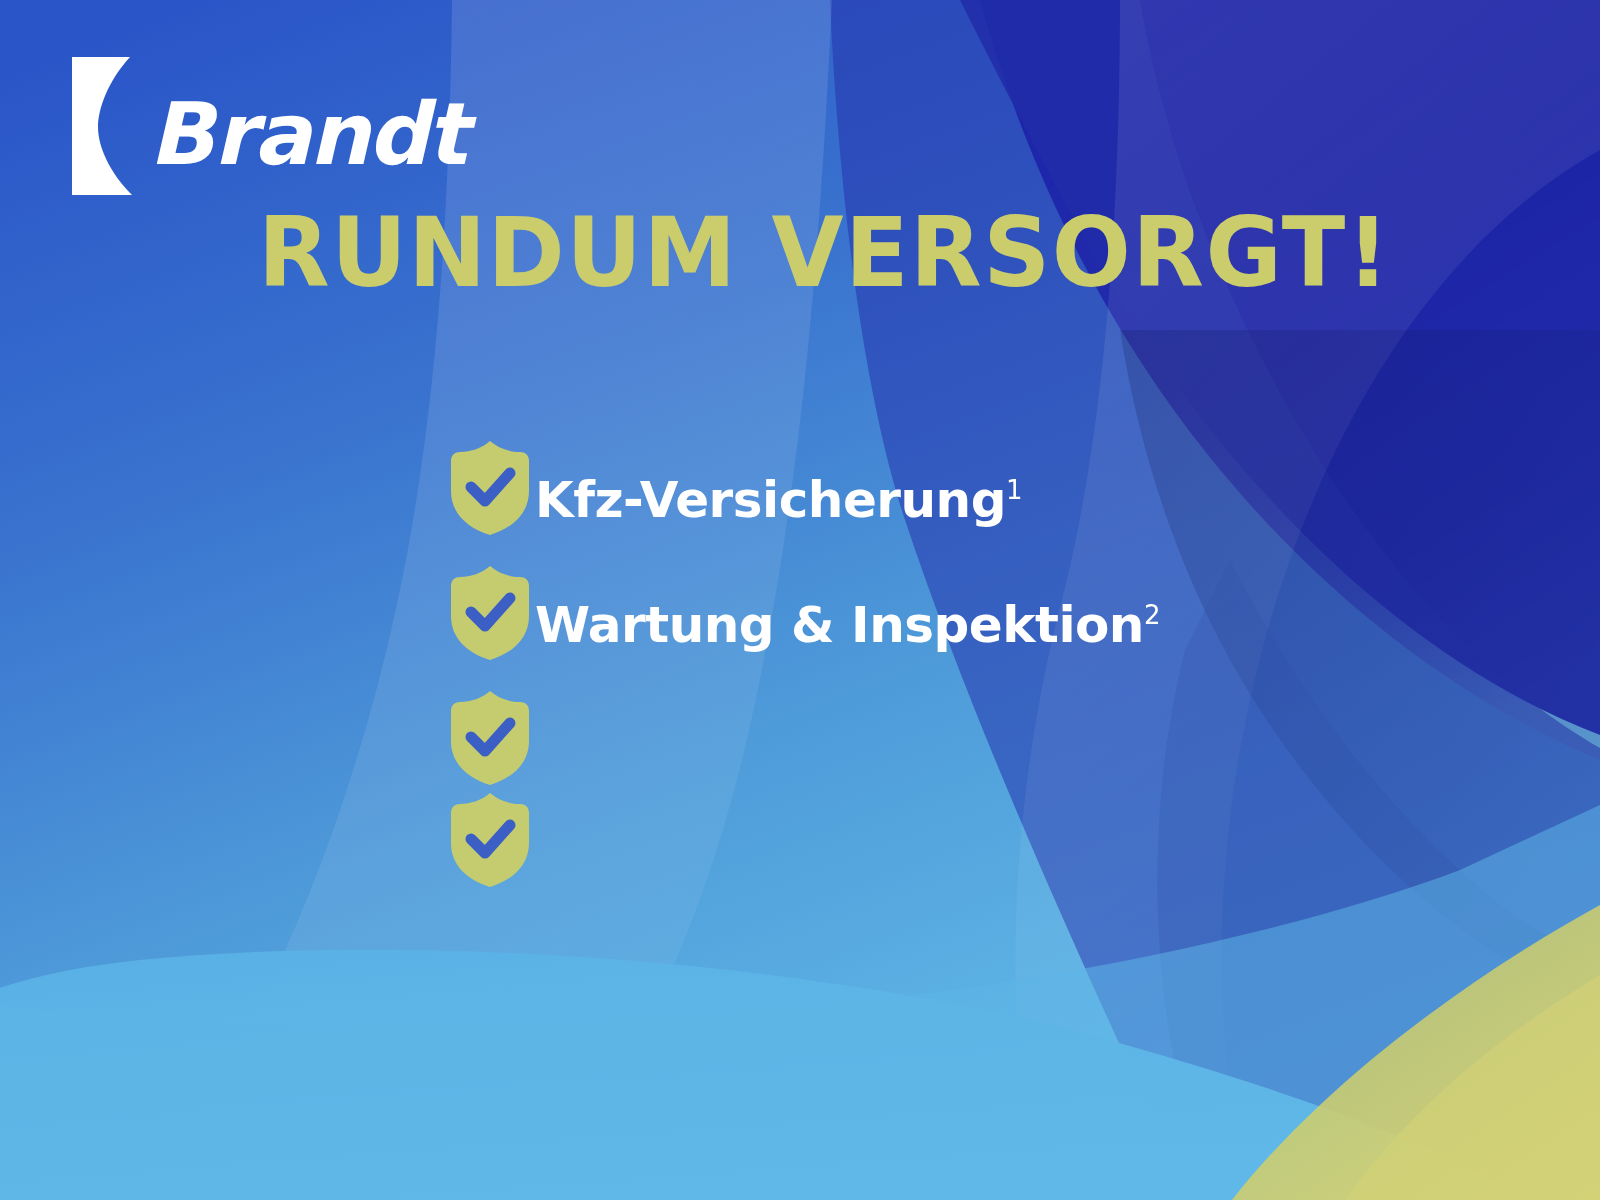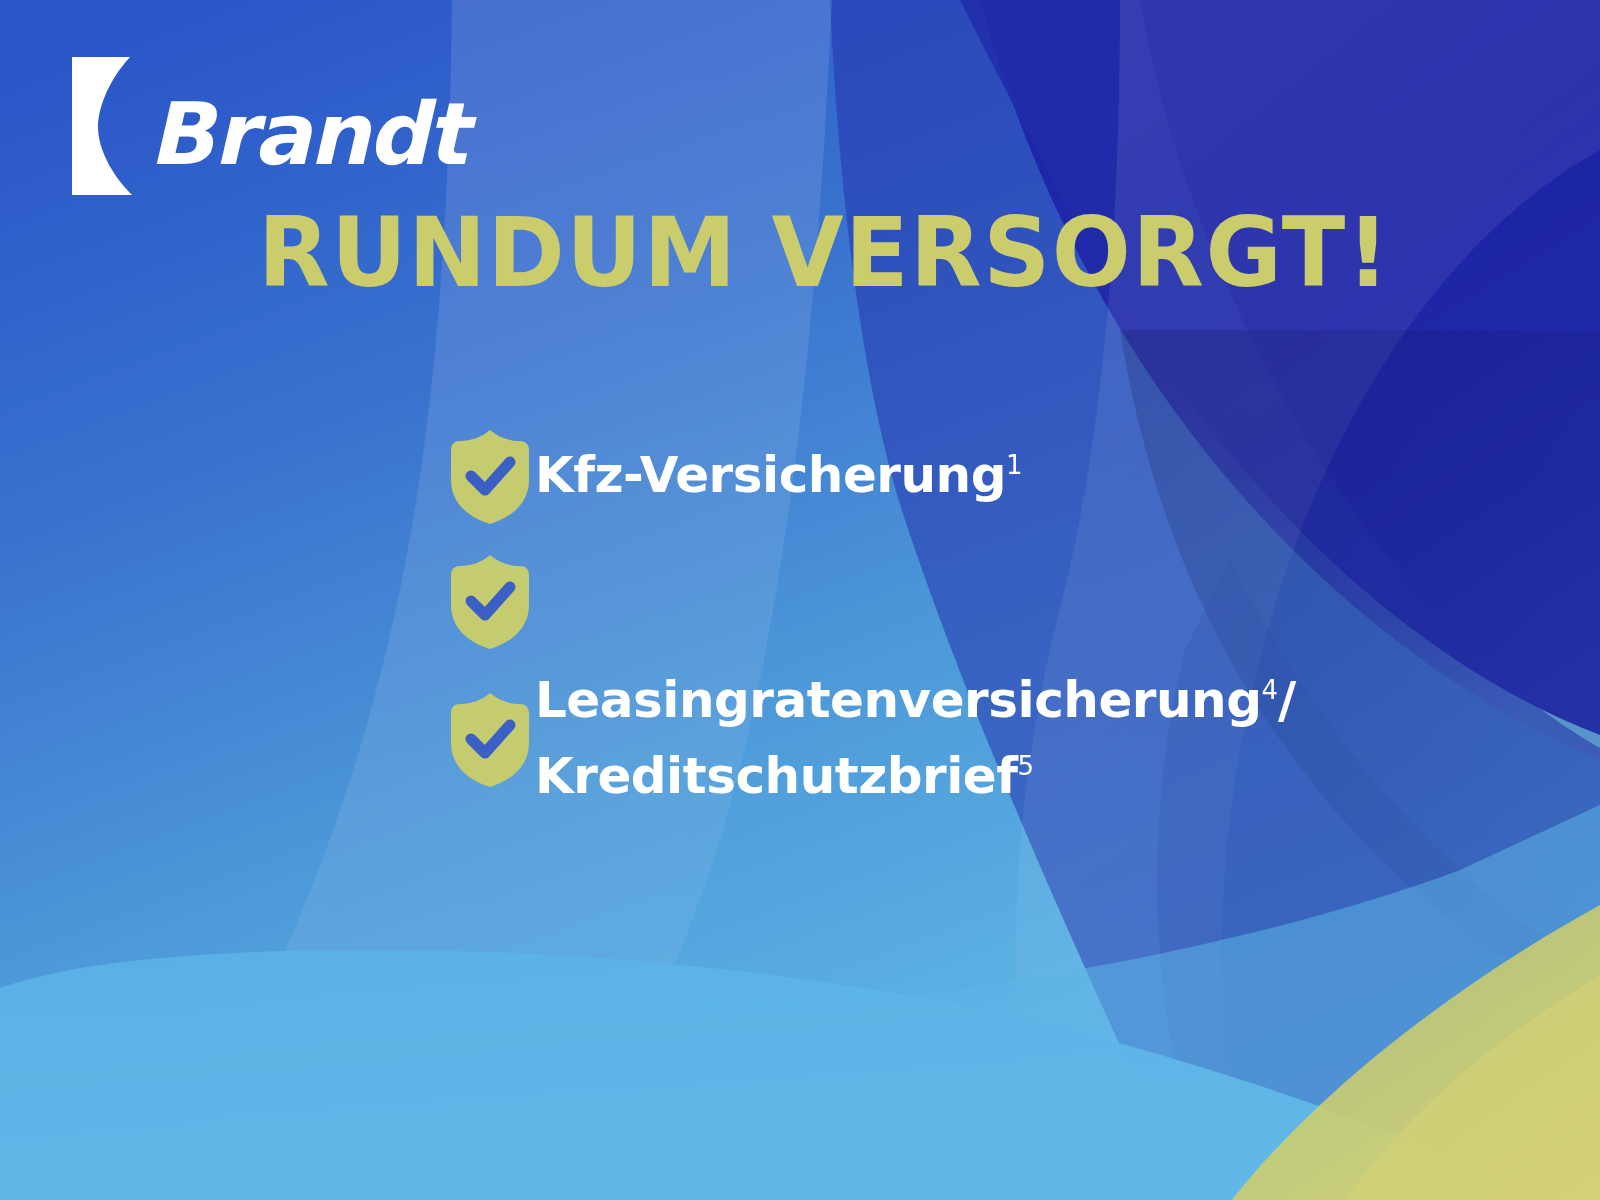--- a/index.html
+++ b/index.html
@@ -78,21 +78,21 @@
   .benefits {
     position: absolute;
     left: 449px;
     top: 412px;
     z-index: 5;
     width: 1050px;
   }
   .benefit-row {
     position: relative;
     display: flex;
-    align-items: center;
+    align-items: flex-end;
     height: 125px;
   }
   .benefit-row:last-child {
     height: auto;
   }
   .shield-icon {
     flex: 0 0 auto;
     width: 82px;
     height: 98px;
     display: block;
@@ -267,20 +267,37 @@
                  L 80 22
                  C 80 16, 76 13, 71 13
                  C 60 13, 49 9, 41 2 Z" fill="#c5cc70"></path>
         <path d="M 22 48 L 36 62 L 61 34" fill="none" stroke="#3c5fc6" stroke-width="11" stroke-linecap="round" stroke-linejoin="round"></path>
       </svg>
       <div class="benefit-text">
         <span>Kfz-Versicherung</span><sup>1</sup>
       </div>
     </div>
 
+    <div class="benefit-row">
+      <svg class="shield-icon" viewBox="0 0 82 98" aria-hidden="true">
+        <path d="M 41 2
+                 C 33 9, 22 13, 11 13
+                 C 6 13, 2 16, 2 22
+                 L 2 52
+                 C 2 74, 18 89, 41 96
+                 C 64 89, 80 74, 80 52
+                 L 80 22
+                 C 80 16, 76 13, 71 13
+                 C 60 13, 49 9, 41 2 Z" fill="#c5cc70"></path>
+        <path d="M 22 48 L 36 62 L 61 34" fill="none" stroke="#3c5fc6" stroke-width="11" stroke-linecap="round" stroke-linejoin="round"></path>
+      </svg>
+      <div class="benefit-text">
+        <span>Wartung &amp; Inspektion</span><sup>2</sup>
+      </div>
+    </div>
 
     <div class="benefit-row">
       <svg class="shield-icon" viewBox="0 0 82 98" aria-hidden="true">
         <path d="M 41 2
                  C 33 9, 22 13, 11 13
                  C 6 13, 2 16, 2 22
                  L 2 52
                  C 2 74, 18 89, 41 96
                  C 64 89, 80 74, 80 52
                  L 80 22
@@ -296,19 +313,16 @@
                  C 33 9, 22 13, 11 13
                  C 6 13, 2 16, 2 22
                  L 2 52
                  C 2 74, 18 89, 41 96
                  C 64 89, 80 74, 80 52
                  L 80 22
                  C 80 16, 76 13, 71 13
                  C 60 13, 49 9, 41 2 Z" fill="#c5cc70"></path>
         <path d="M 22 48 L 36 62 L 61 34" fill="none" stroke="#3c5fc6" stroke-width="11" stroke-linecap="round" stroke-linejoin="round"></path>
       </svg>
-      <div class="benefit-text wrap">
-        <span>Leasingratenversicherung</span><sup>4</sup><span class="slash">/</span> <span>Kreditschutzbrief</span><sup>5</sup>
-      </div>
     </div>
 
   </div>
 </div>
 
 </body></html>

